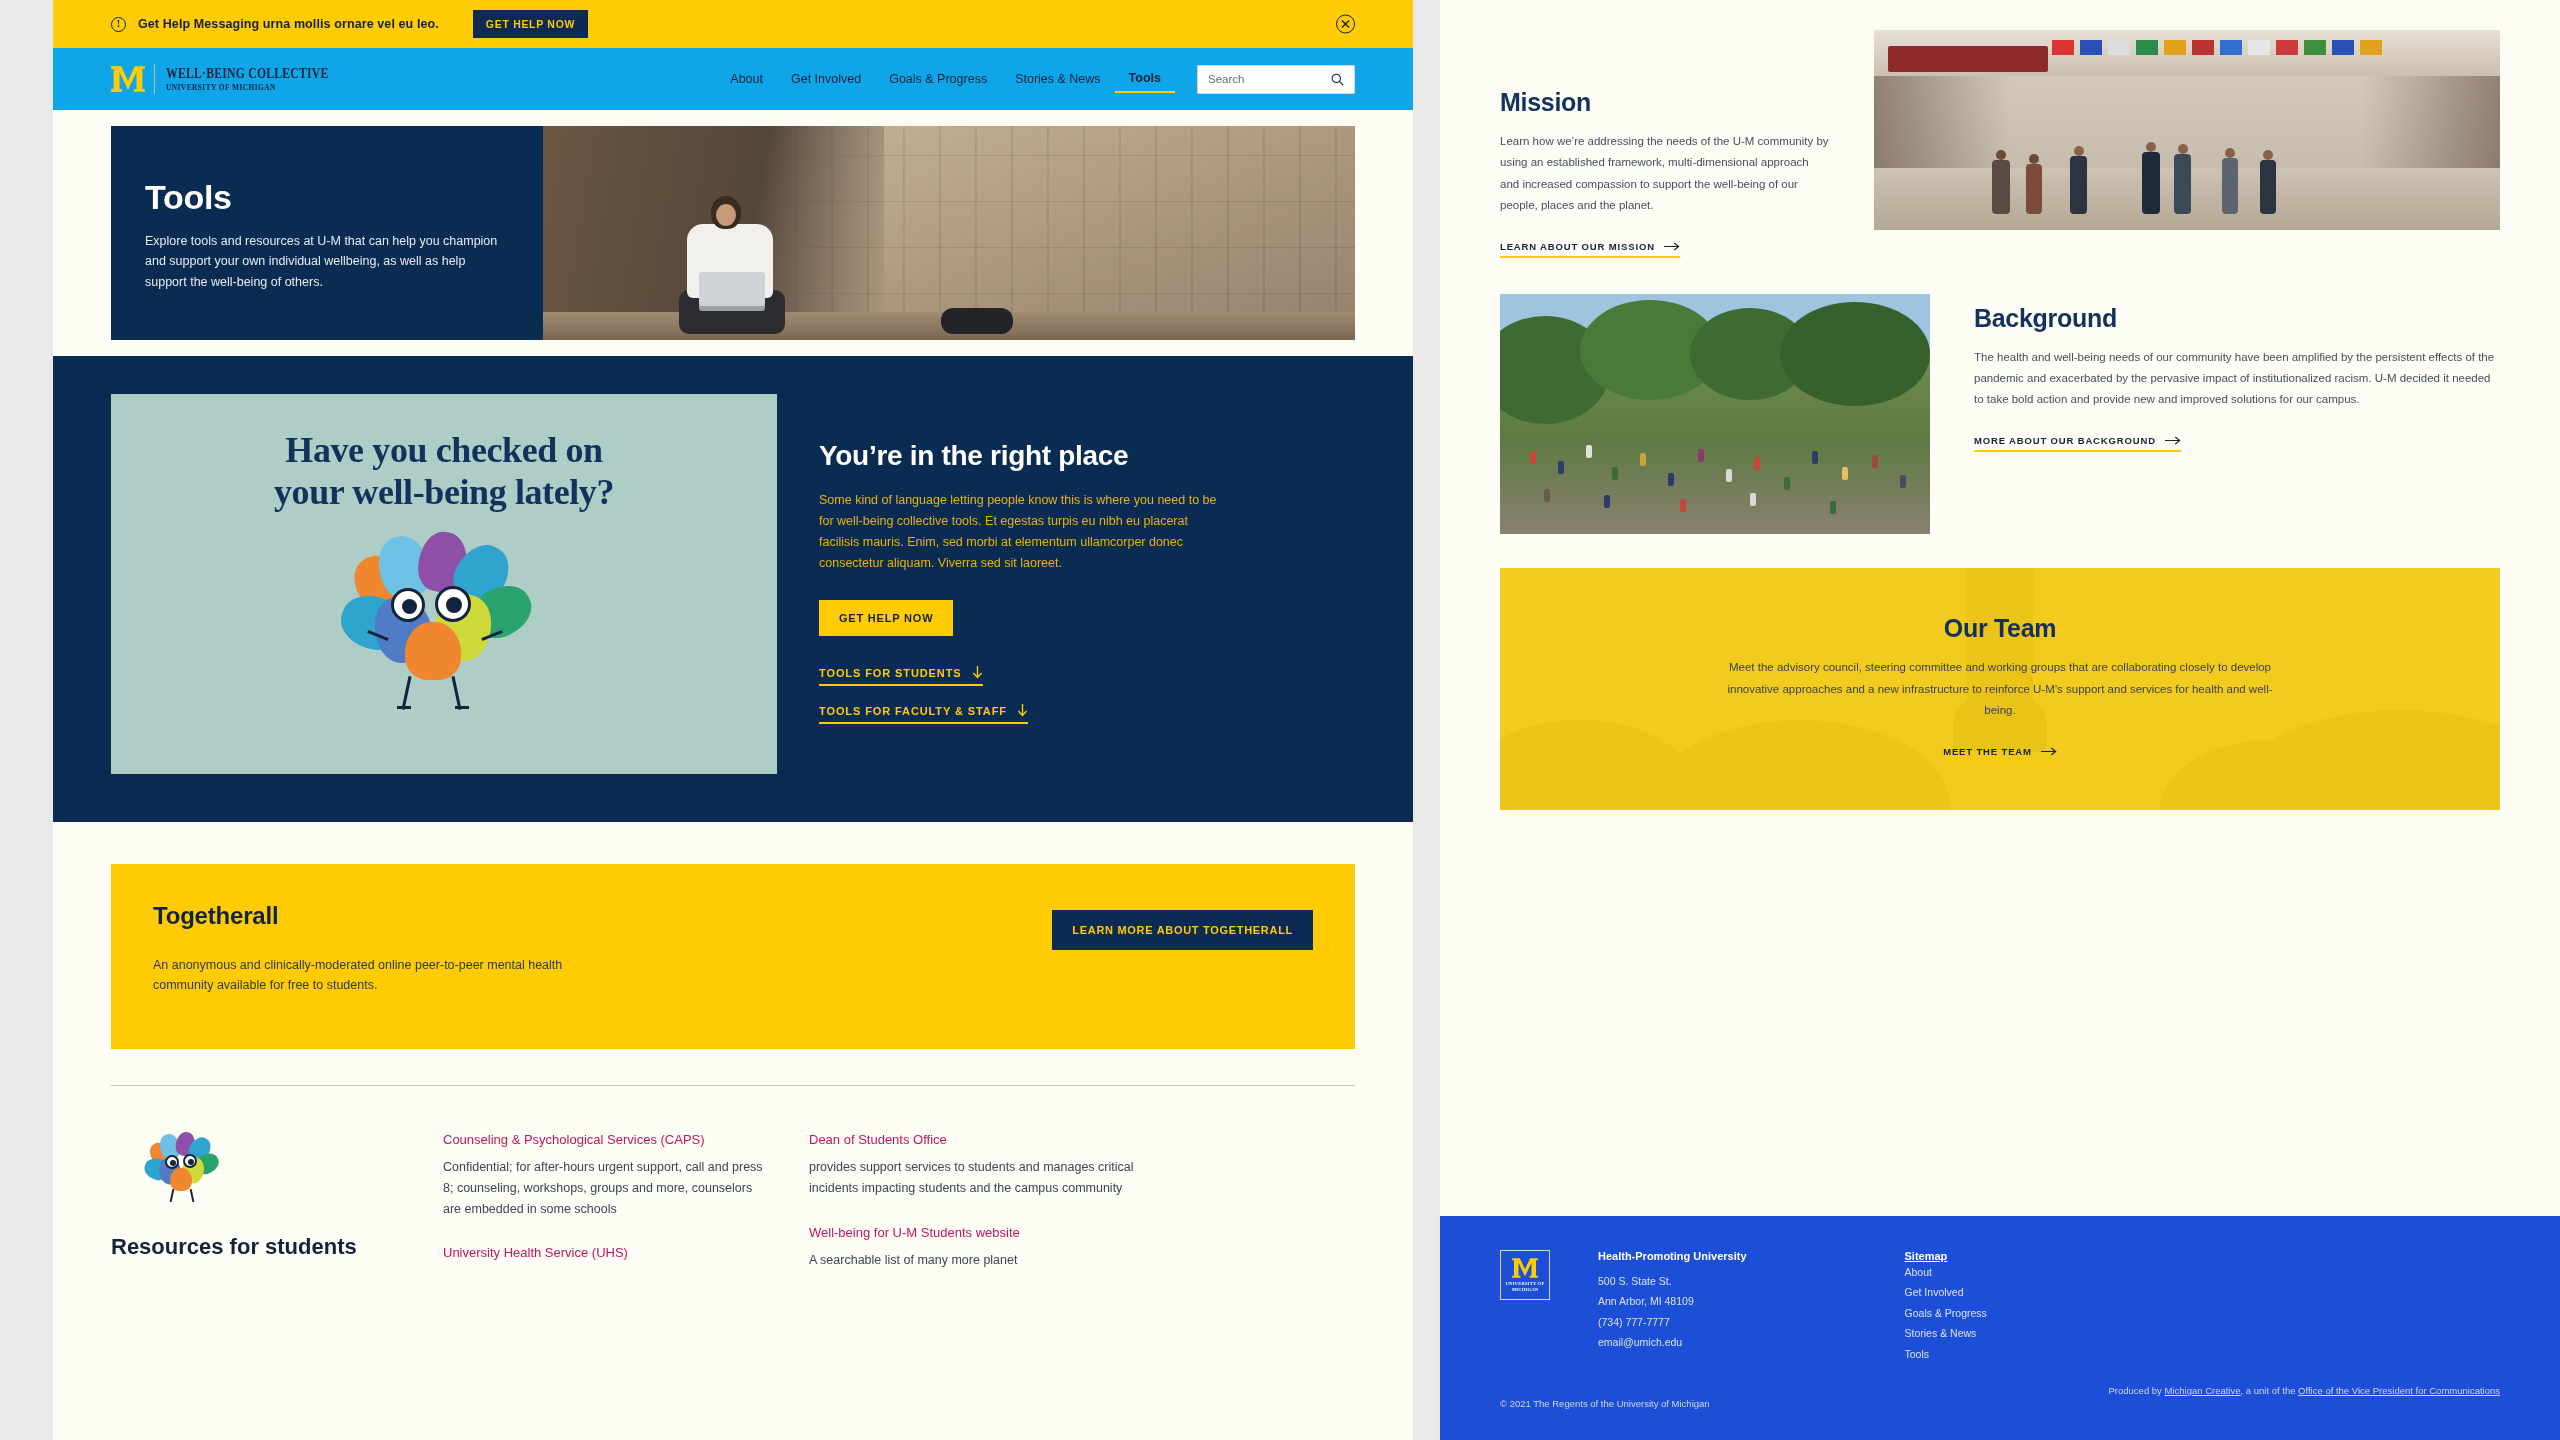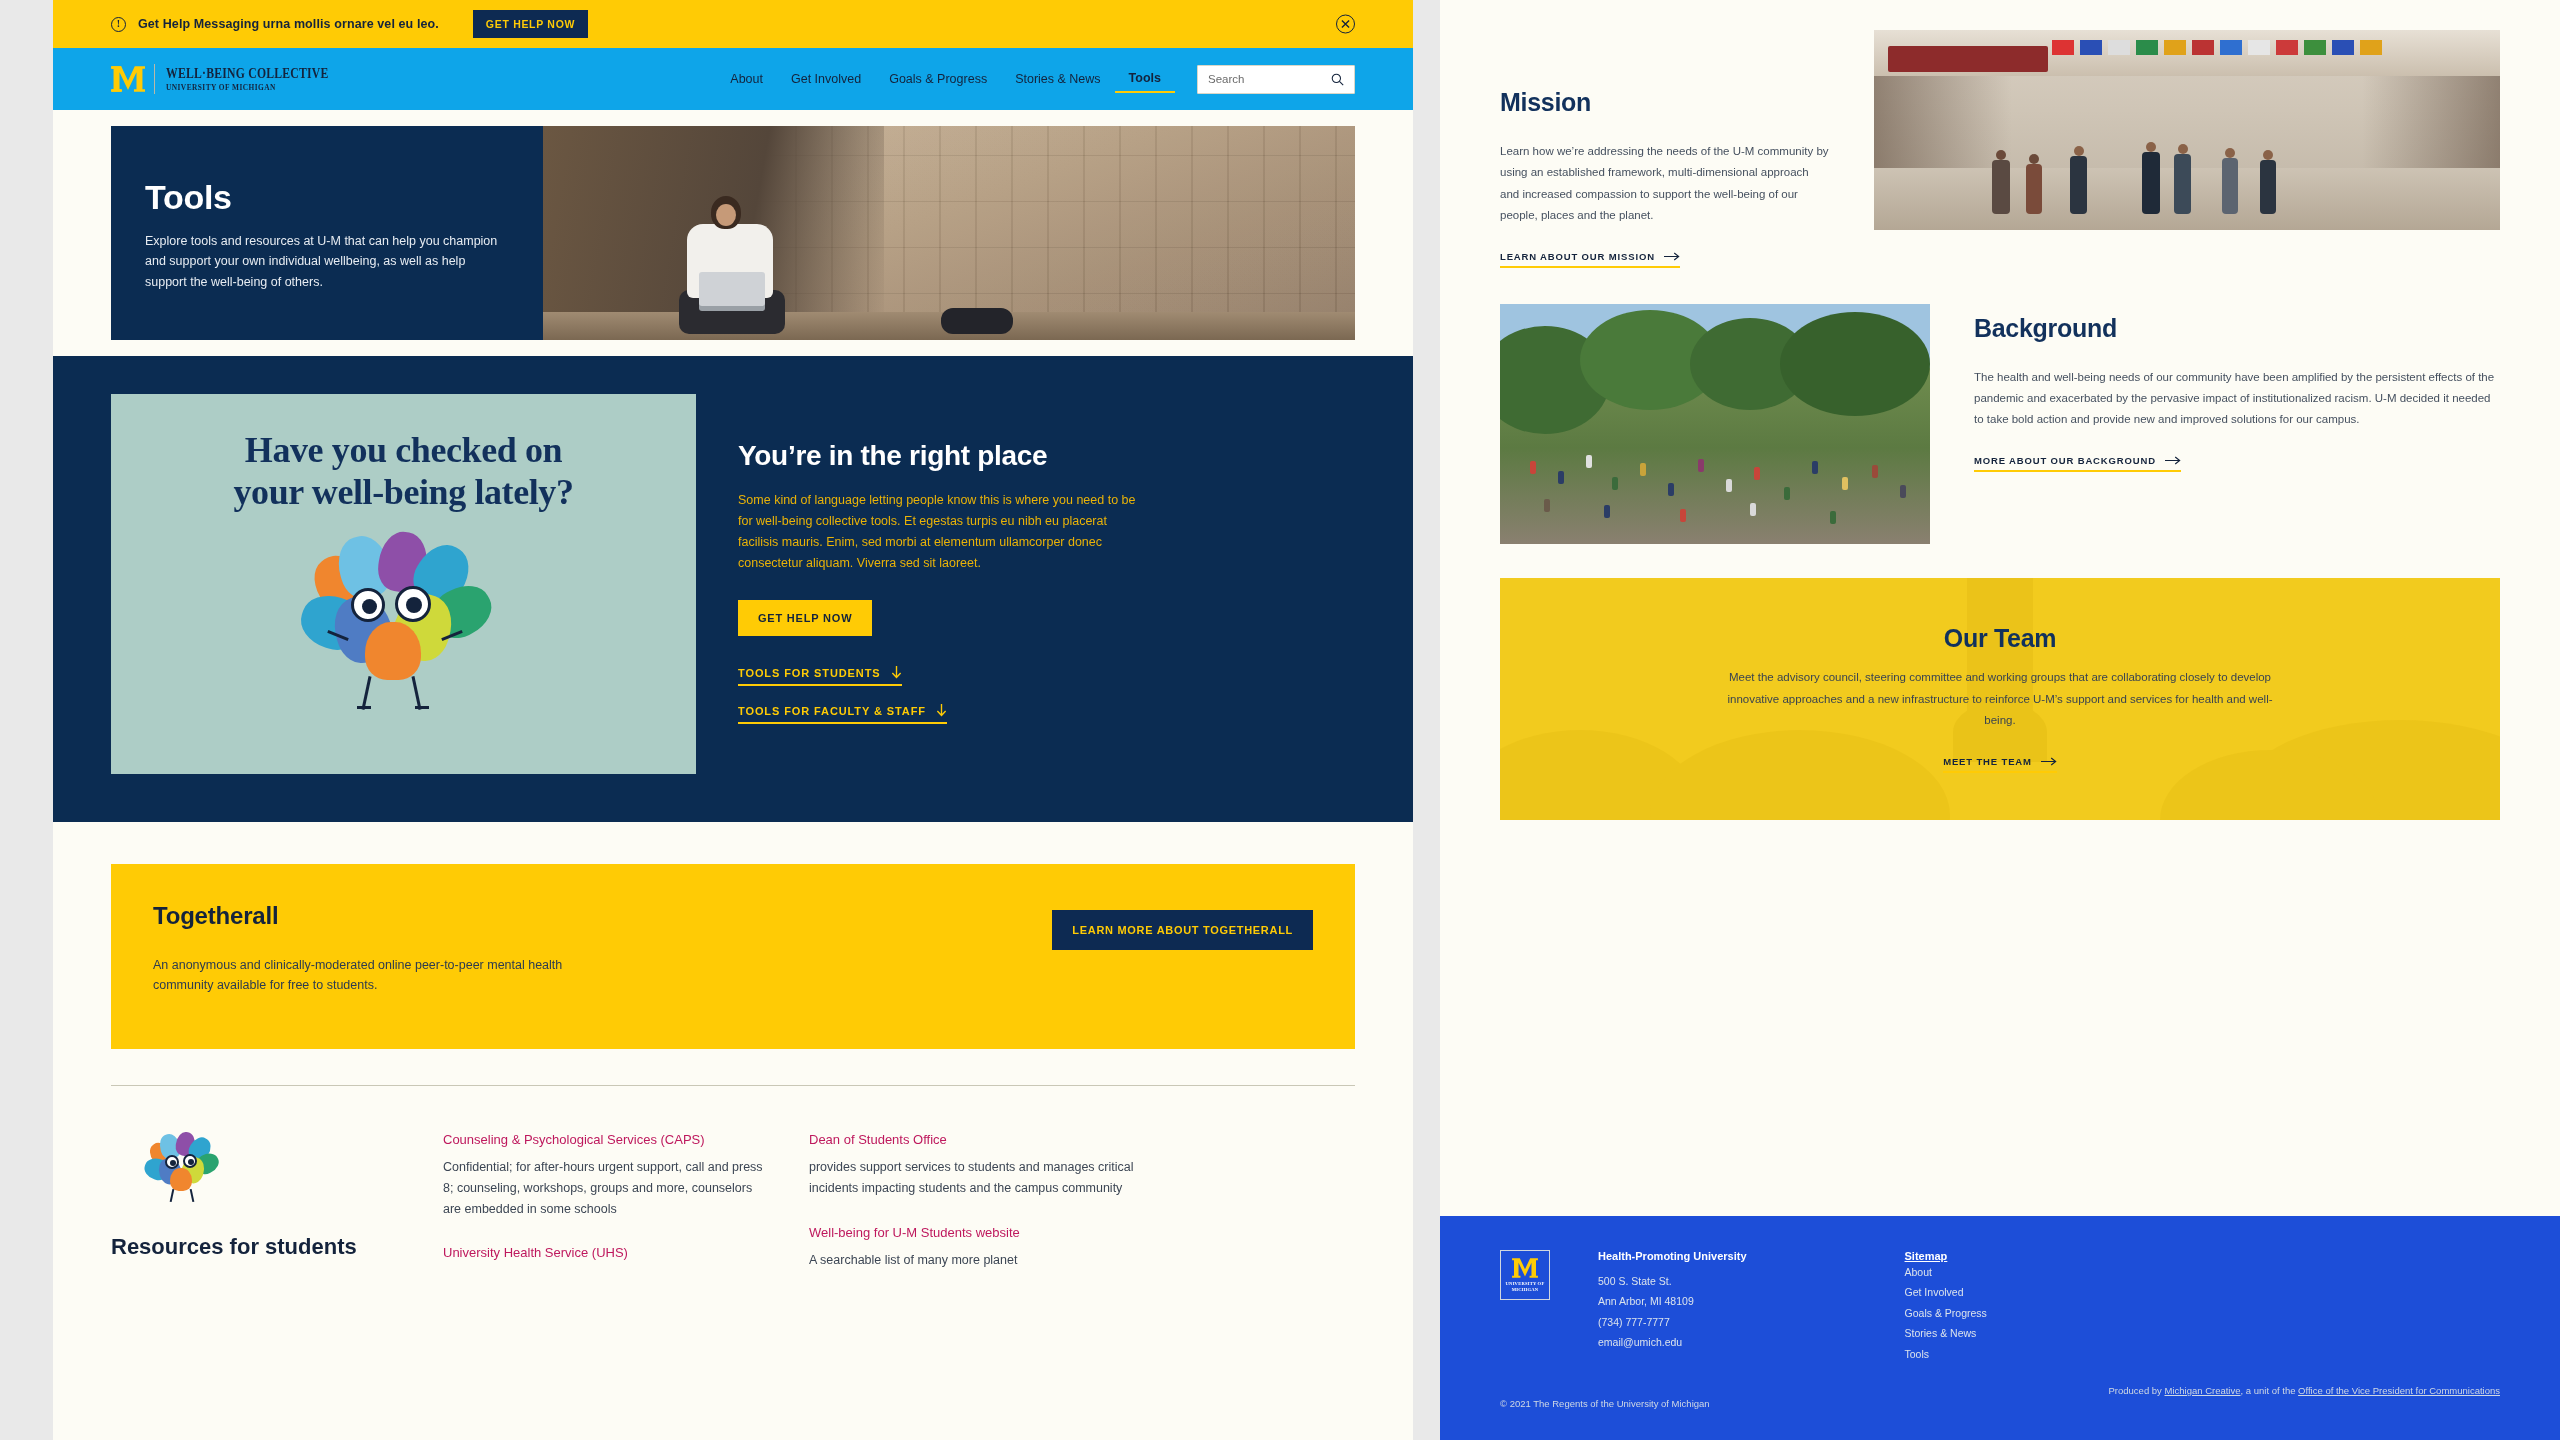--- a/index.html
+++ b/index.html
@@ -126,21 +126,21 @@
     position:absolute; left:0; right:0; bottom:0; height: 28px;
     background: linear-gradient(180deg,#a08b72,#7b6852);
   }
 
   
   .dark-section {
     background: #0b2c52; margin-top: 16px; padding: 38px 58px 48px 58px;
     display: flex; gap: 42px; align-items: flex-start;
   }
   .promo-card {
-    width: 585px; background: #adcdc6; padding: 36px 30px 26px 30px;
+    width: 666px; background: #adcdc6; padding: 36px 30px 26px 30px;
     display: flex; flex-direction: column; align-items: center; height: 380px;
   }
   .promo-head {
     font-family: "Liberation Serif", serif;
     font-size: 36px; font-weight: 700; color: #12315c;
     text-align: center; line-height: 1.16; letter-spacing: -.4px;
   }
   .mascot { margin-top: 16px; width: 210px; height: 190px; position: relative; }
   .pet { position:absolute; border-radius: 46% 46% 40% 40% / 54% 54% 40% 40%; }
   .eyeball { position:absolute; background:#fff; border-radius:50%; border:3px solid #14233c; }
@@ -197,21 +197,21 @@
   .right-panel {
     position: absolute; left: 1440px; top: 0px;
     width: 1120px; height: 1440px;
     background: #fdfcf5; overflow: hidden;
   }
   .rp-inner { padding: 30px 60px 0 60px; }
 
   .mission-row { display: flex; gap: 44px; align-items: flex-start; }
   .mission-text { width: 330px; padding-top: 58px; }
   .sec-title { font-size: 25px; font-weight: 700; color: #12315c; letter-spacing:-.3px; }
-  .sec-desc { font-size: 11.5px; color: #45505f; line-height: 1.86; margin-top: 24px; }
+  .sec-desc { font-size: 11.5px; color: #45505f; line-height: 1.86; margin-top: 14px; }
   .link-arrow-dark {
     display: inline-flex; align-items: center; gap: 9px;
     color: #14233c; font-size: 9.5px; font-weight: 700; letter-spacing: .85px;
     border-bottom: 2px solid #ffcb05; padding-bottom: 4px; text-decoration: none;
     margin-top: 24px; cursor: pointer;
   }
   .mission-img {
     flex: 1; height: 200px; position: relative; overflow: hidden;
     background: linear-gradient(180deg,#d8cfc2 0%, #cfc5b6 40%, #bdb2a2 100%);
   }

